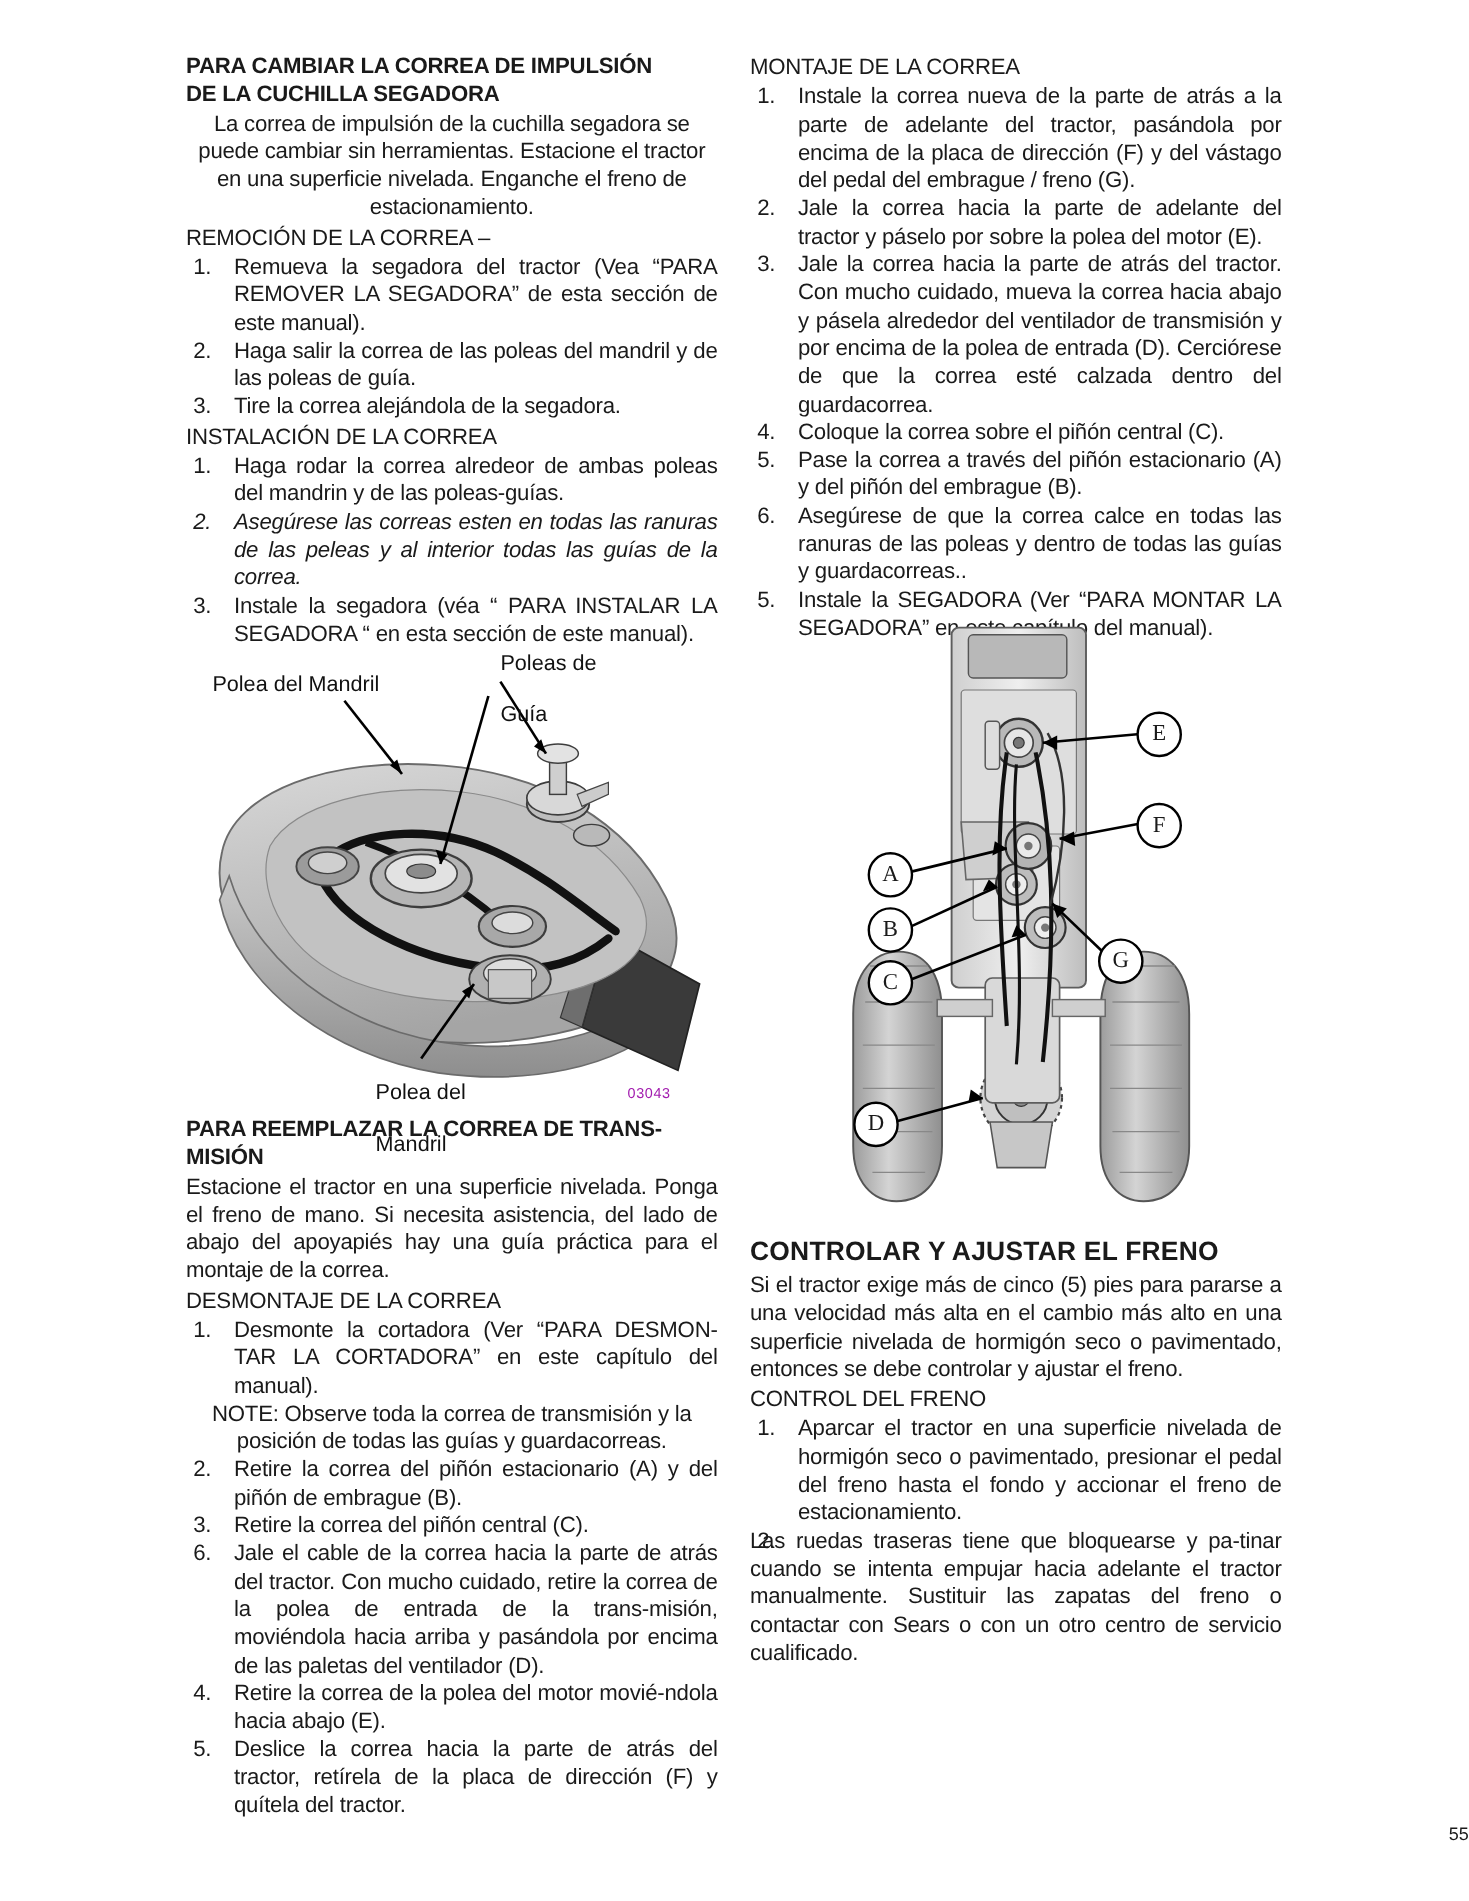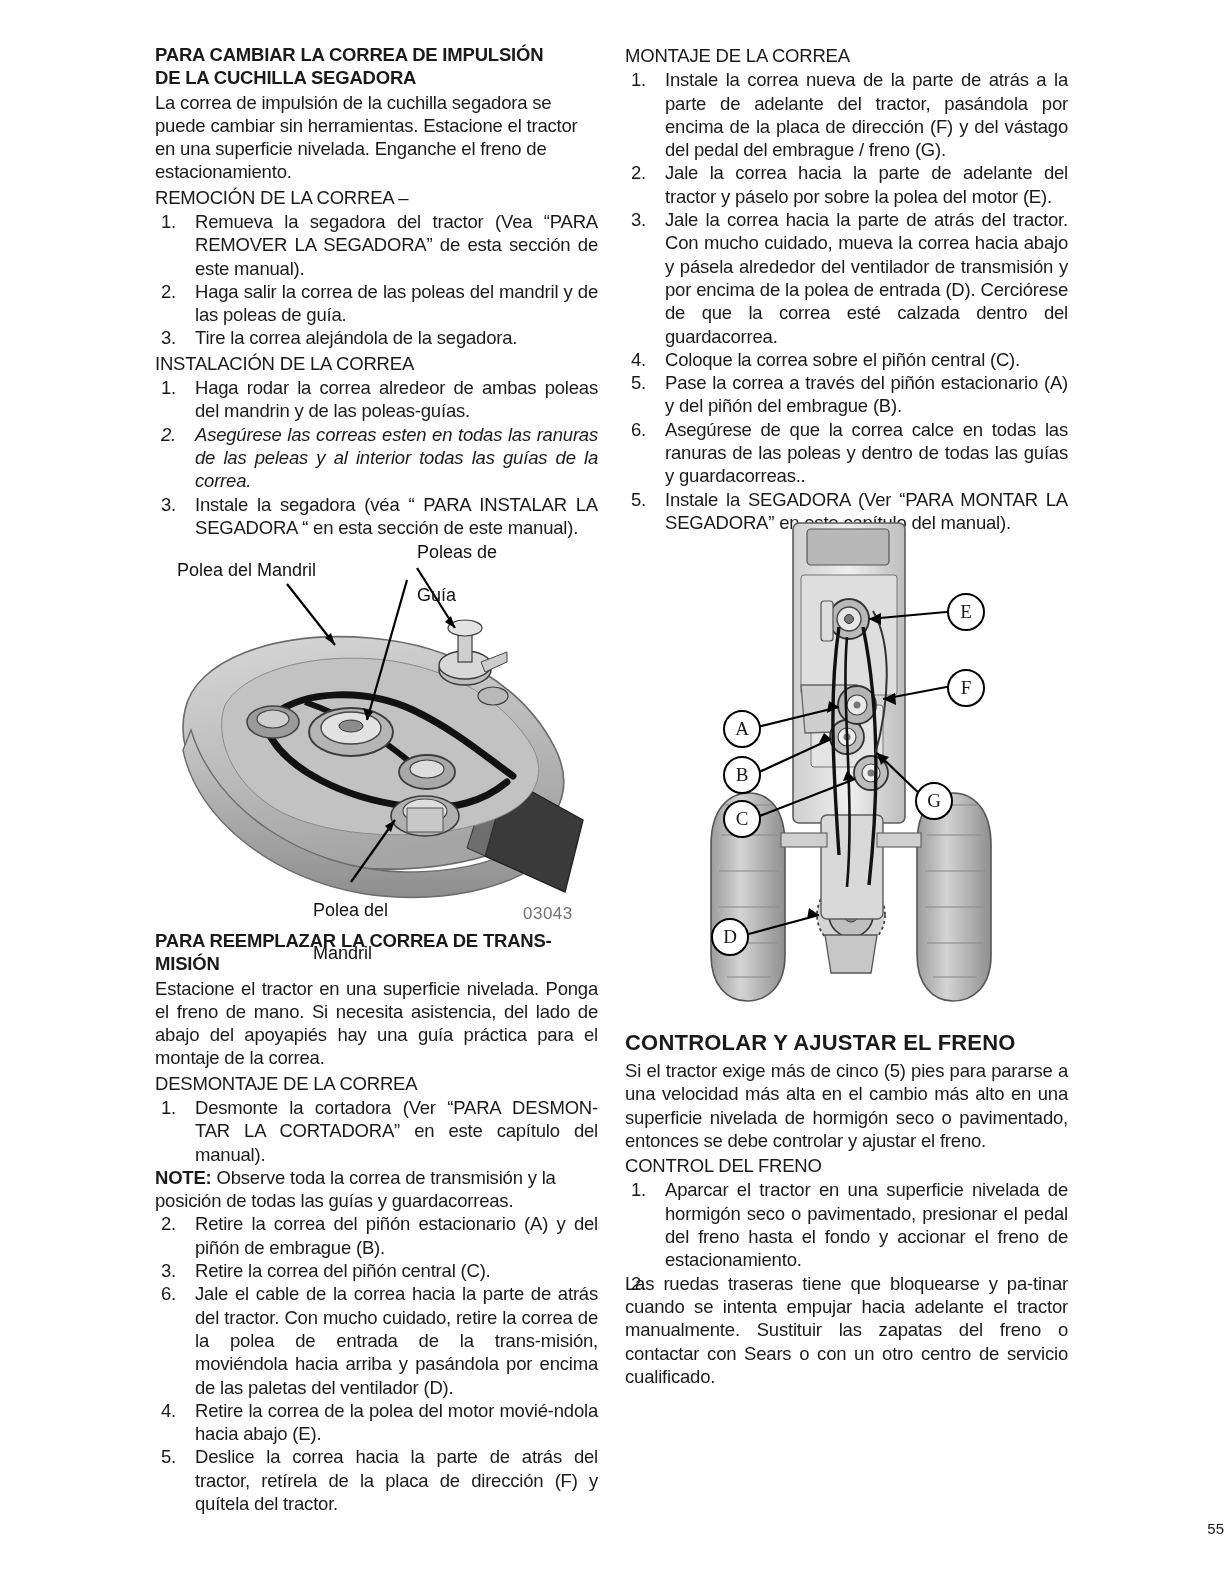--- a/index.html
+++ b/index.html
@@ -42,21 +42,21 @@
     margin: 2px 0 1px 0;
     letter-spacing: -0.2px;
   }
   p.body {
     font-size: 18.5px;
     line-height: 1.26;
     margin: 0;
     text-align: justify;
     letter-spacing: -0.2px;
   }
-  p.body.nojust { text-align: left; }
+  p.body.nojust { text-align: center; }
 
   ol.numlist {
     list-style: none;
     margin: 0;
     padding: 0;
   }
   ol.numlist > li {
     position: relative;
     padding-left: 40px;
     font-size: 18.5px;
@@ -67,42 +67,42 @@
   }
   ol.numlist > li .num {
     position: absolute;
     left: 6px;
     top: 0;
     width: 24px;
     text-align: left;
   }
   ol.numlist > li.italic { font-style: italic; }
 
-  .note-b { font-weight: bold; }
+  .note-b { font-weight: normal; }
 
   
   .fig1 {
     position: absolute;
     left: 155px;
     top: 520px;
     width: 445px;
     height: 400px;
   }
   .fig1 svg { display: block; }
   .lbl {
     position: absolute;
     font-size: 18px;
     line-height: 1.15;
     color: #111;
     white-space: pre;
   }
   .code {
     position: absolute;
-    font-size: 17px;
-    color: #737373;
+    font-size: 12px;
+    color: #a21caf;
     letter-spacing: 0.5px;
   }
 
   
   .fig2 {
     position: absolute;
     left: 625px;
     top: 515px;
     width: 445px;
     height: 500px;

